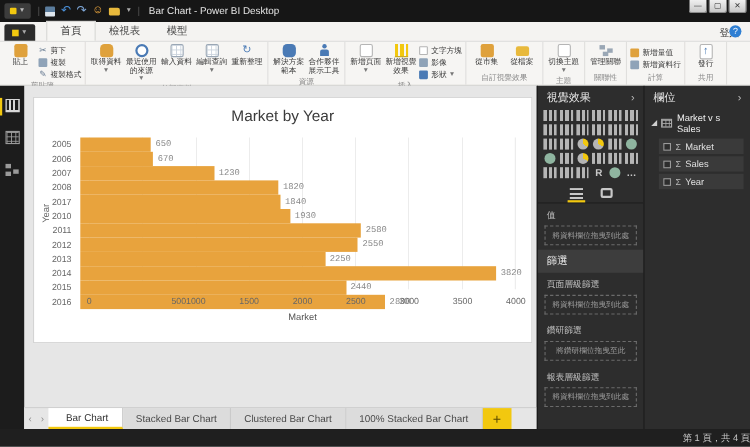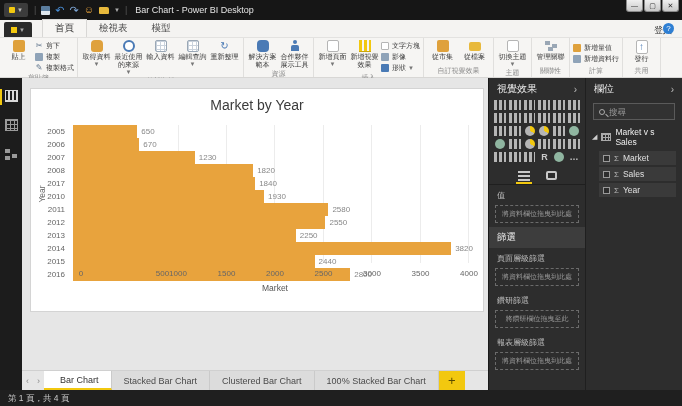--- a/index.html
+++ b/index.html
@@ -73,21 +73,21 @@
   #canvas { position:relative; height:292px; }
   #chart-card { position:absolute; left:8px; top:10px; width:454px; height:224px; background:#fff; border:1px solid #d4d4d4; }
   #chart-title { text-align:center; font-size:14px; color:#3b3b3b; margin-top:8px; font-weight:400; }
   #plot { position:absolute; left:12px; right:14px; top:36px; bottom:48px; }
   #grid { position:absolute; left:38px; right:0; top:0; bottom:0; background:repeating-linear-gradient(90deg,#ececec 0 1px,transparent 1px 12.5%); border-right:1px solid #ececec; }
   #bars { position:absolute; left:0; right:0; top:0; bottom:0; display:flex; flex-direction:column; justify-content:space-between; }
   .brow { display:flex; align-items:center; height:13px; }
   .ylab { width:30px; font-size:8px; color:#666; text-align:right; padding-right:8px; flex:none; }
   .track { flex:1; position:relative; height:13px; }
   .bar { position:absolute; left:0; top:0; height:13px; }
-  .dlabel { position:absolute; top:2px; font-size:8px; color:#888; white-space:nowrap; }
+  .dlabel { position:absolute; top:2px; font-size:8px; color:#888; white-space:nowrap;font-family:Liberation Mono, monospace; }
   #y-title { position:absolute; left:-10px; top:50%; transform:translateY(-50%) rotate(-90deg); font-size:8.5px; color:#666; }
   #xticks { position:absolute; left:38px; right:0; bottom:-16px; height:10px; }
   .xtick { position:absolute; transform:translateX(-50%); font-size:8px; color:#666; }
   #x-title { position:absolute; left:38px; right:0; bottom:-30px; text-align:center; font-size:8.5px; color:#555; }
 
   
   #pagebar { height:20px; background:#e6e6e6; border-top:1px solid #d0d0d0; display:flex; align-items:stretch; }
   .pgnav { width:11px; display:flex; align-items:center; justify-content:center; font-size:9px; color:#8a8a8a; }
   .ptab { padding:0 12px; display:flex; align-items:center; font-size:9px; color:#4a4a4a; background:#dcdcdc; border-right:1px solid #cacaca; }
   .ptab.active { background:#fff; color:#333; border-bottom:2px solid #f2c80f; border-right:1px solid #cacaca;padding-left:16px; }
@@ -117,21 +117,21 @@
   #search-input { background:transparent; border:0; outline:0; color:#ccc; font-size:8.5px; width:100%; font-family:"Liberation Sans",sans-serif; }
   #search-input::placeholder { color:#9a9a9a; }
   .tbl-row { padding:2px 6px; display:flex; align-items:center; gap:4px; font-size:8.5px; color:#f0f0f0; }
   .tri { color:#cfcfcf; font-size:7px; }
   .tbl-ic { width:10px; height:8px; border:1px solid #aaa; background-image:linear-gradient(#aaa 1px,transparent 1px),linear-gradient(90deg,#aaa 1px,transparent 1px); background-size:3px 3px; flex:none; }
   .frow { margin:2px 6px 0 13px; background:#3a3a3a; height:14px; display:flex; align-items:center; gap:4px; padding:0 4px; font-size:8.5px; color:#e0e0e0; }
   .cbx { width:7px; height:7px; border:1px solid #9a9a9a; background:#2d2d2d; flex:none; }
   .sigma { color:#b8b8b8; font-size:8px; }
 
   
-  #statusbar { position:absolute; left:0; bottom:0; width:682px; height:16px; background:#1f1f1f; color:#c8c8c8; font-size:8.5px; line-height:16px; padding-left:8px; }
+  #statusbar { position:absolute; left:0; bottom:0; width:682px; height:16px; background:#1f1f1f; color:#c8c8c8; font-size:8.5px; line-height:16px; padding-left:8px;text-align:right; }
 </style>
 </head>
 <body>
 
 <div id="titlebar">
   <div class="menu-btn">
       <span class="sq"></span>
       <span class="arr">▼</span>
     </div>
   <div class="qat">
@@ -509,24 +509,20 @@
     <div class="drop-zone">將鑽研欄位拖曳至此</div>
     <div class="sect-label">報表層級篩選</div>
     <div class="drop-zone">將資料欄位拖曳到此處</div>
   </div>
 
   <div id="fields-panel">
     <div class="phead">
         <span>欄位</span>
         <span class="chev">›</span>
       </div>
-    <div id="search-box">
-      <span class="mag"></span>
-      <input id="search-input" placeholder="搜尋" style="">
-    </div>
     <div class="tbl-row">
       <span class="tri">◢</span>
       <span class="tbl-ic"></span>
       <span>Market v s Sales</span>
     </div>
     <div class="frow">
       <span class="cbx"></span>
       <span class="sigma">Σ</span>
       <span>Market</span>
     </div>

